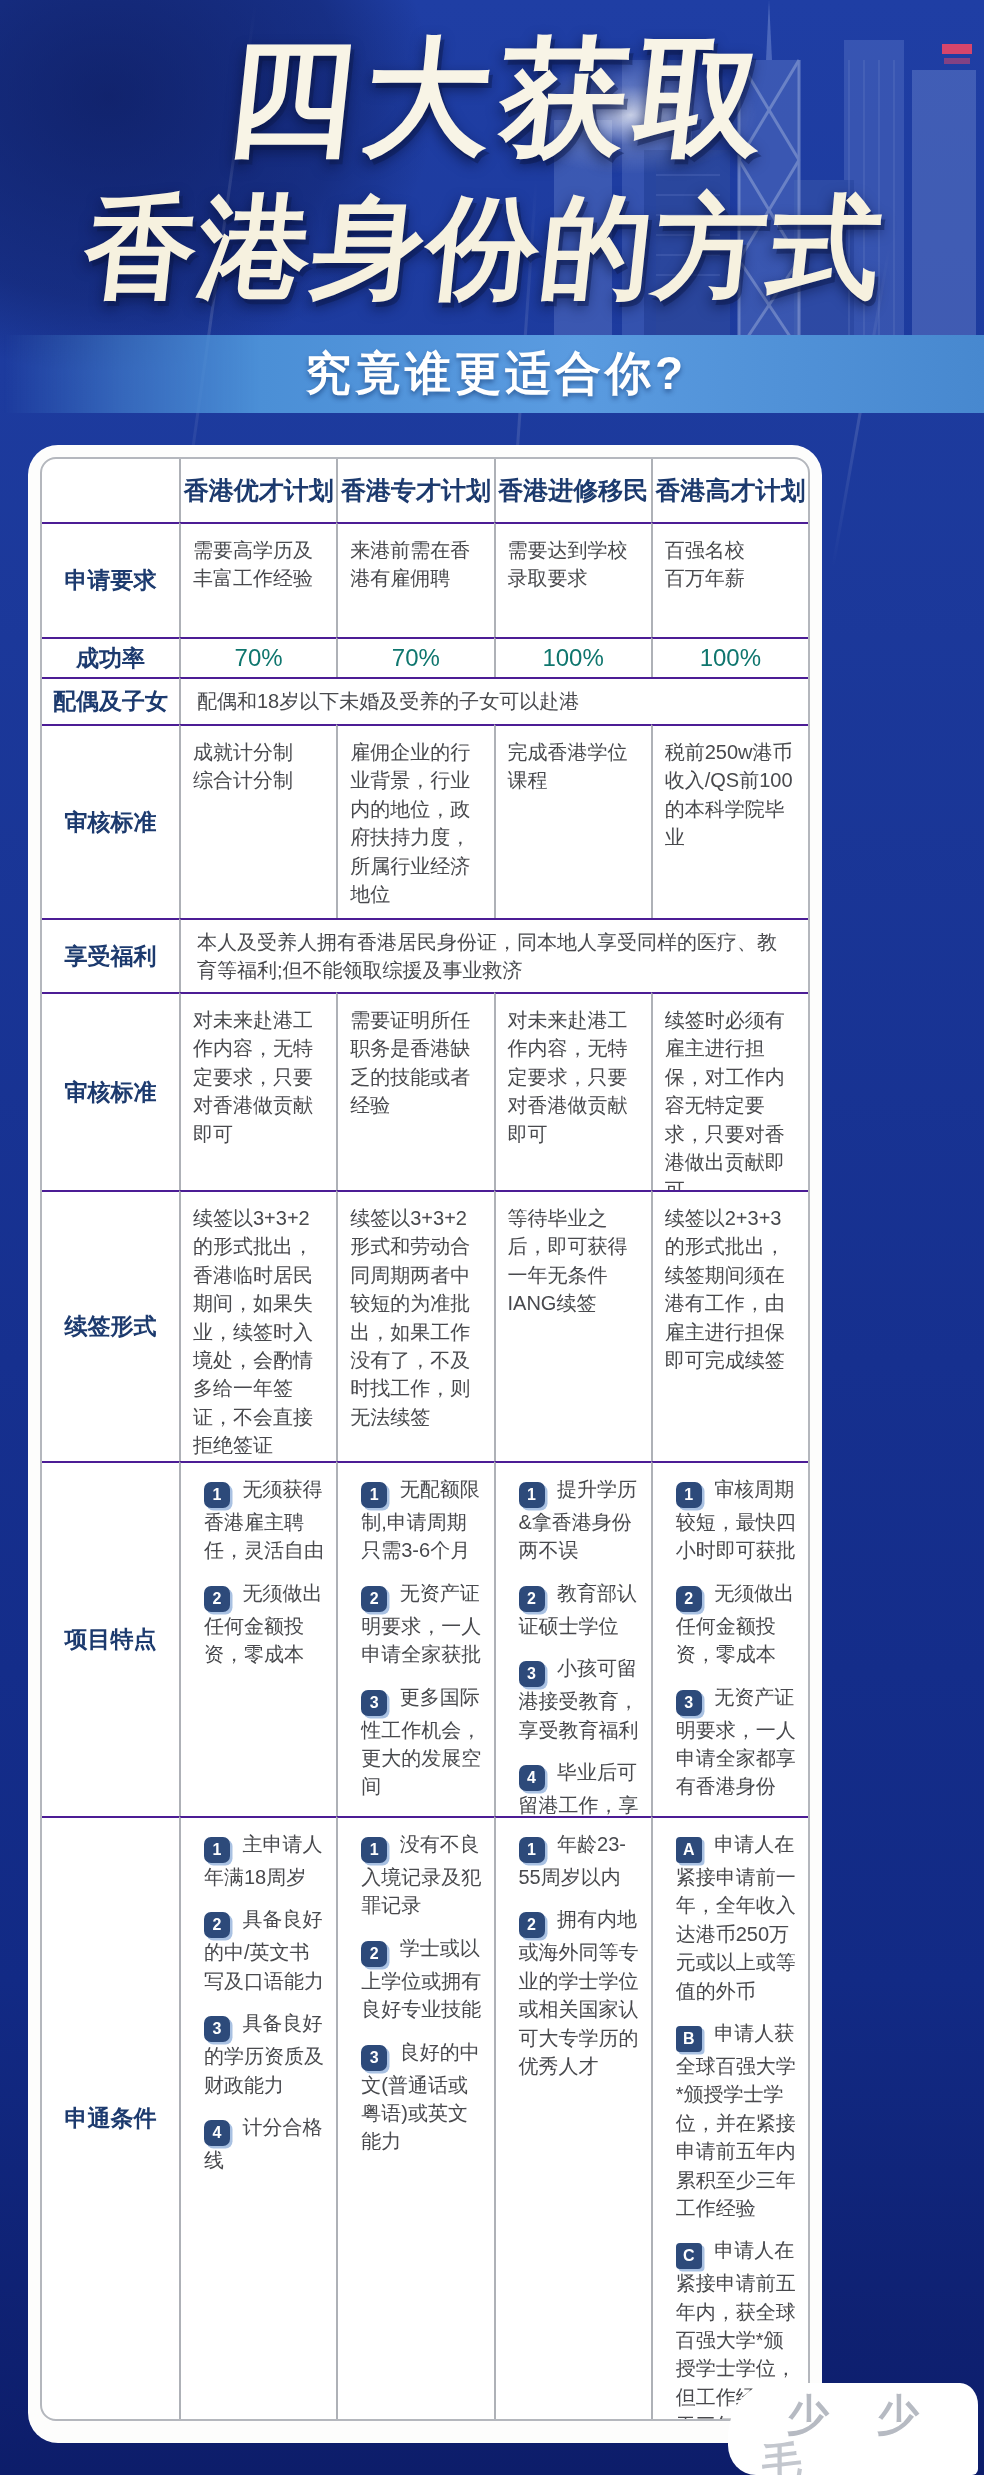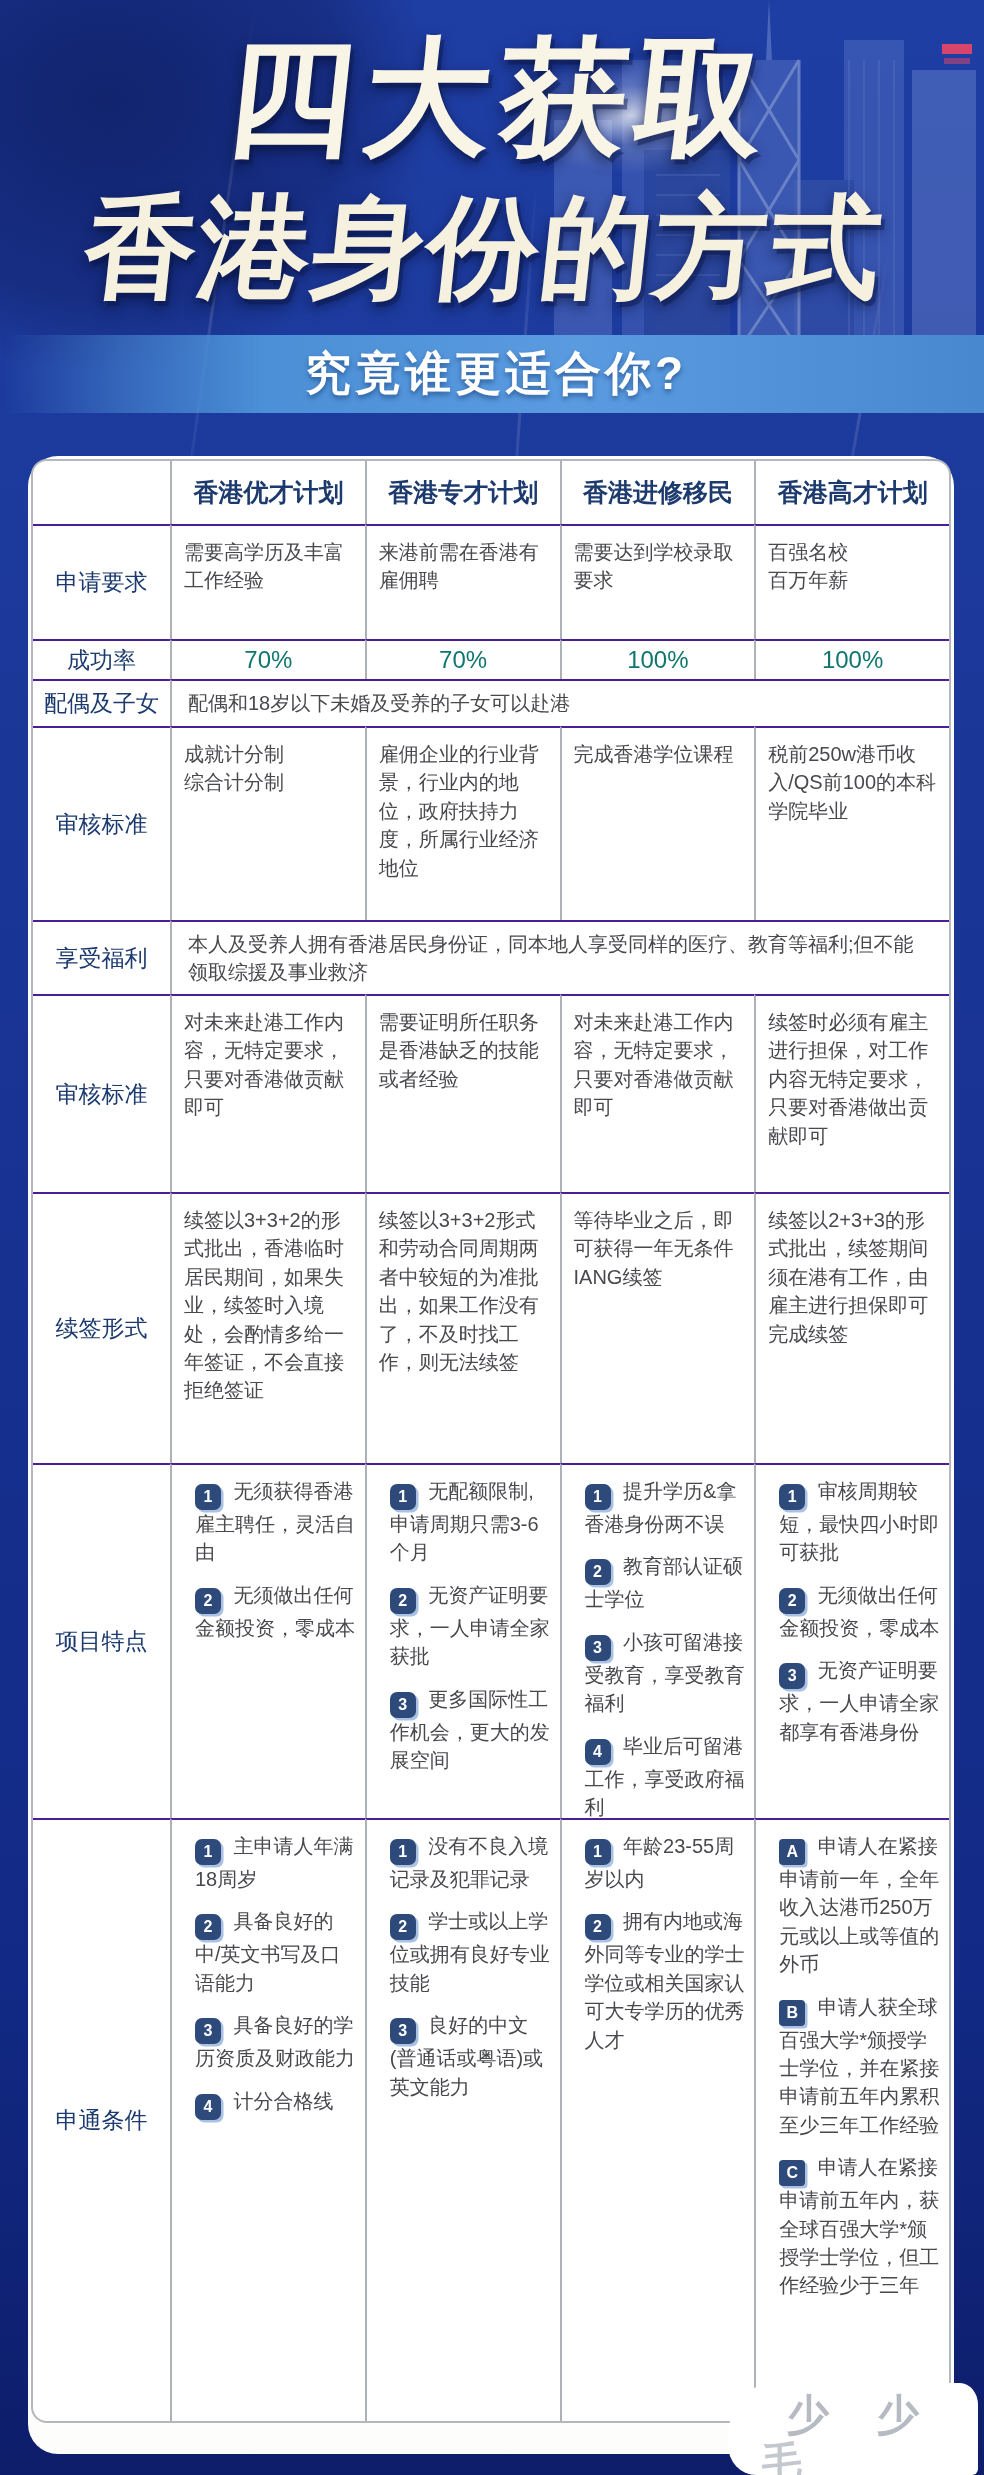--- a/index.html
+++ b/index.html
@@ -24,27 +24,27 @@
   .title-l1{font-size:128px;line-height:152px;font-weight:bold;color:#f8f4e6;letter-spacing:8px;
     text-shadow:0 6px 14px rgba(6,14,52,.65),4px 5px 0 rgba(16,30,86,.45);}
   .title-l2{font-size:112px;line-height:148px;font-weight:bold;color:#f6f1df;letter-spacing:2px;
     text-shadow:0 6px 14px rgba(6,14,52,.65),4px 5px 0 rgba(16,30,86,.45);}
   
   .subtitle-band{position:absolute;top:335px;left:4px;width:100%;height:78px;z-index:2;
     background:linear-gradient(90deg,rgba(74,140,212,0) 0%,rgba(74,140,212,.55) 12%,#4b8fd6 26%,#5a9be0 58%,#4788cf 100%);
     display:flex;align-items:center;justify-content:center;}
   .subtitle-band span{font-size:46px;font-weight:bold;color:#ffffff;letter-spacing:4px;text-shadow:0 3px 5px rgba(0,28,80,.45);}
   
-  .panel{position:absolute;left:28px;top:456px;width:926px;height:1998px;background:#fdfdfc;border-radius:30px;z-index:2;padding:3px;box-sizing:border-box;}
+  .panel{position:absolute;left:28px;top:445px;width:794px;height:1998px;background:#fdfdfc;border-radius:30px;z-index:2;padding:12px;box-sizing:border-box;}
   .grid{display:grid;grid-template-columns:137px 1fr 1fr 1fr 1fr;border:2px solid #b4b7bd;border-radius:16px;overflow:hidden;background:#ffffff;}
   .cell{border-left:2px solid #aeb1b7;border-top:2px solid #4c1d95;box-sizing:border-box;overflow:hidden;color:#48494d;font-size:20px;line-height:1.42;padding:12px 8px 10px 12px;white-space:pre-line;}
   .cell.c0{border-left:none;}
   .cell.r0{border-top:none;}
   .cell.head{display:flex;align-items:center;justify-content:center;font-weight:bold;color:#1c3a6e;font-size:25px;padding:0 4px;text-align:center;white-space:nowrap;}
-  .cell.label{display:flex;align-items:center;justify-content:center;font-weight:normal;color:#1c3a6e;font-size:23px;padding:4px;text-align:center;}
+  .cell.label{display:flex;align-items:center;justify-content:center;font-weight:bold;color:#1c3a6e;font-size:23px;padding:4px;text-align:center;}
   .cell.center{display:flex;align-items:center;justify-content:center;font-size:24px;color:#0f766e;padding:0;}
   .cell.span{display:flex;align-items:center;padding:6px 16px;}
   .cell.list p{margin:0 0 14px 11px;}
   .cell.list p:last-child{margin-bottom:0;}
   .badge{display:inline-block;width:26px;height:26px;line-height:26px;text-align:center;border-radius:7px;
     background:#2d4a7a;color:#ffffff;font-weight:bold;font-size:16px;margin-right:7px;vertical-align:-4px;
     box-shadow:2.5px 2.5px 0 0 #a9c1e2;}
   .badge.letter{border-radius:4px;}
   
   .watermark{position:absolute;right:6px;bottom:0;width:250px;height:92px;background:#ffffff;z-index:4;

